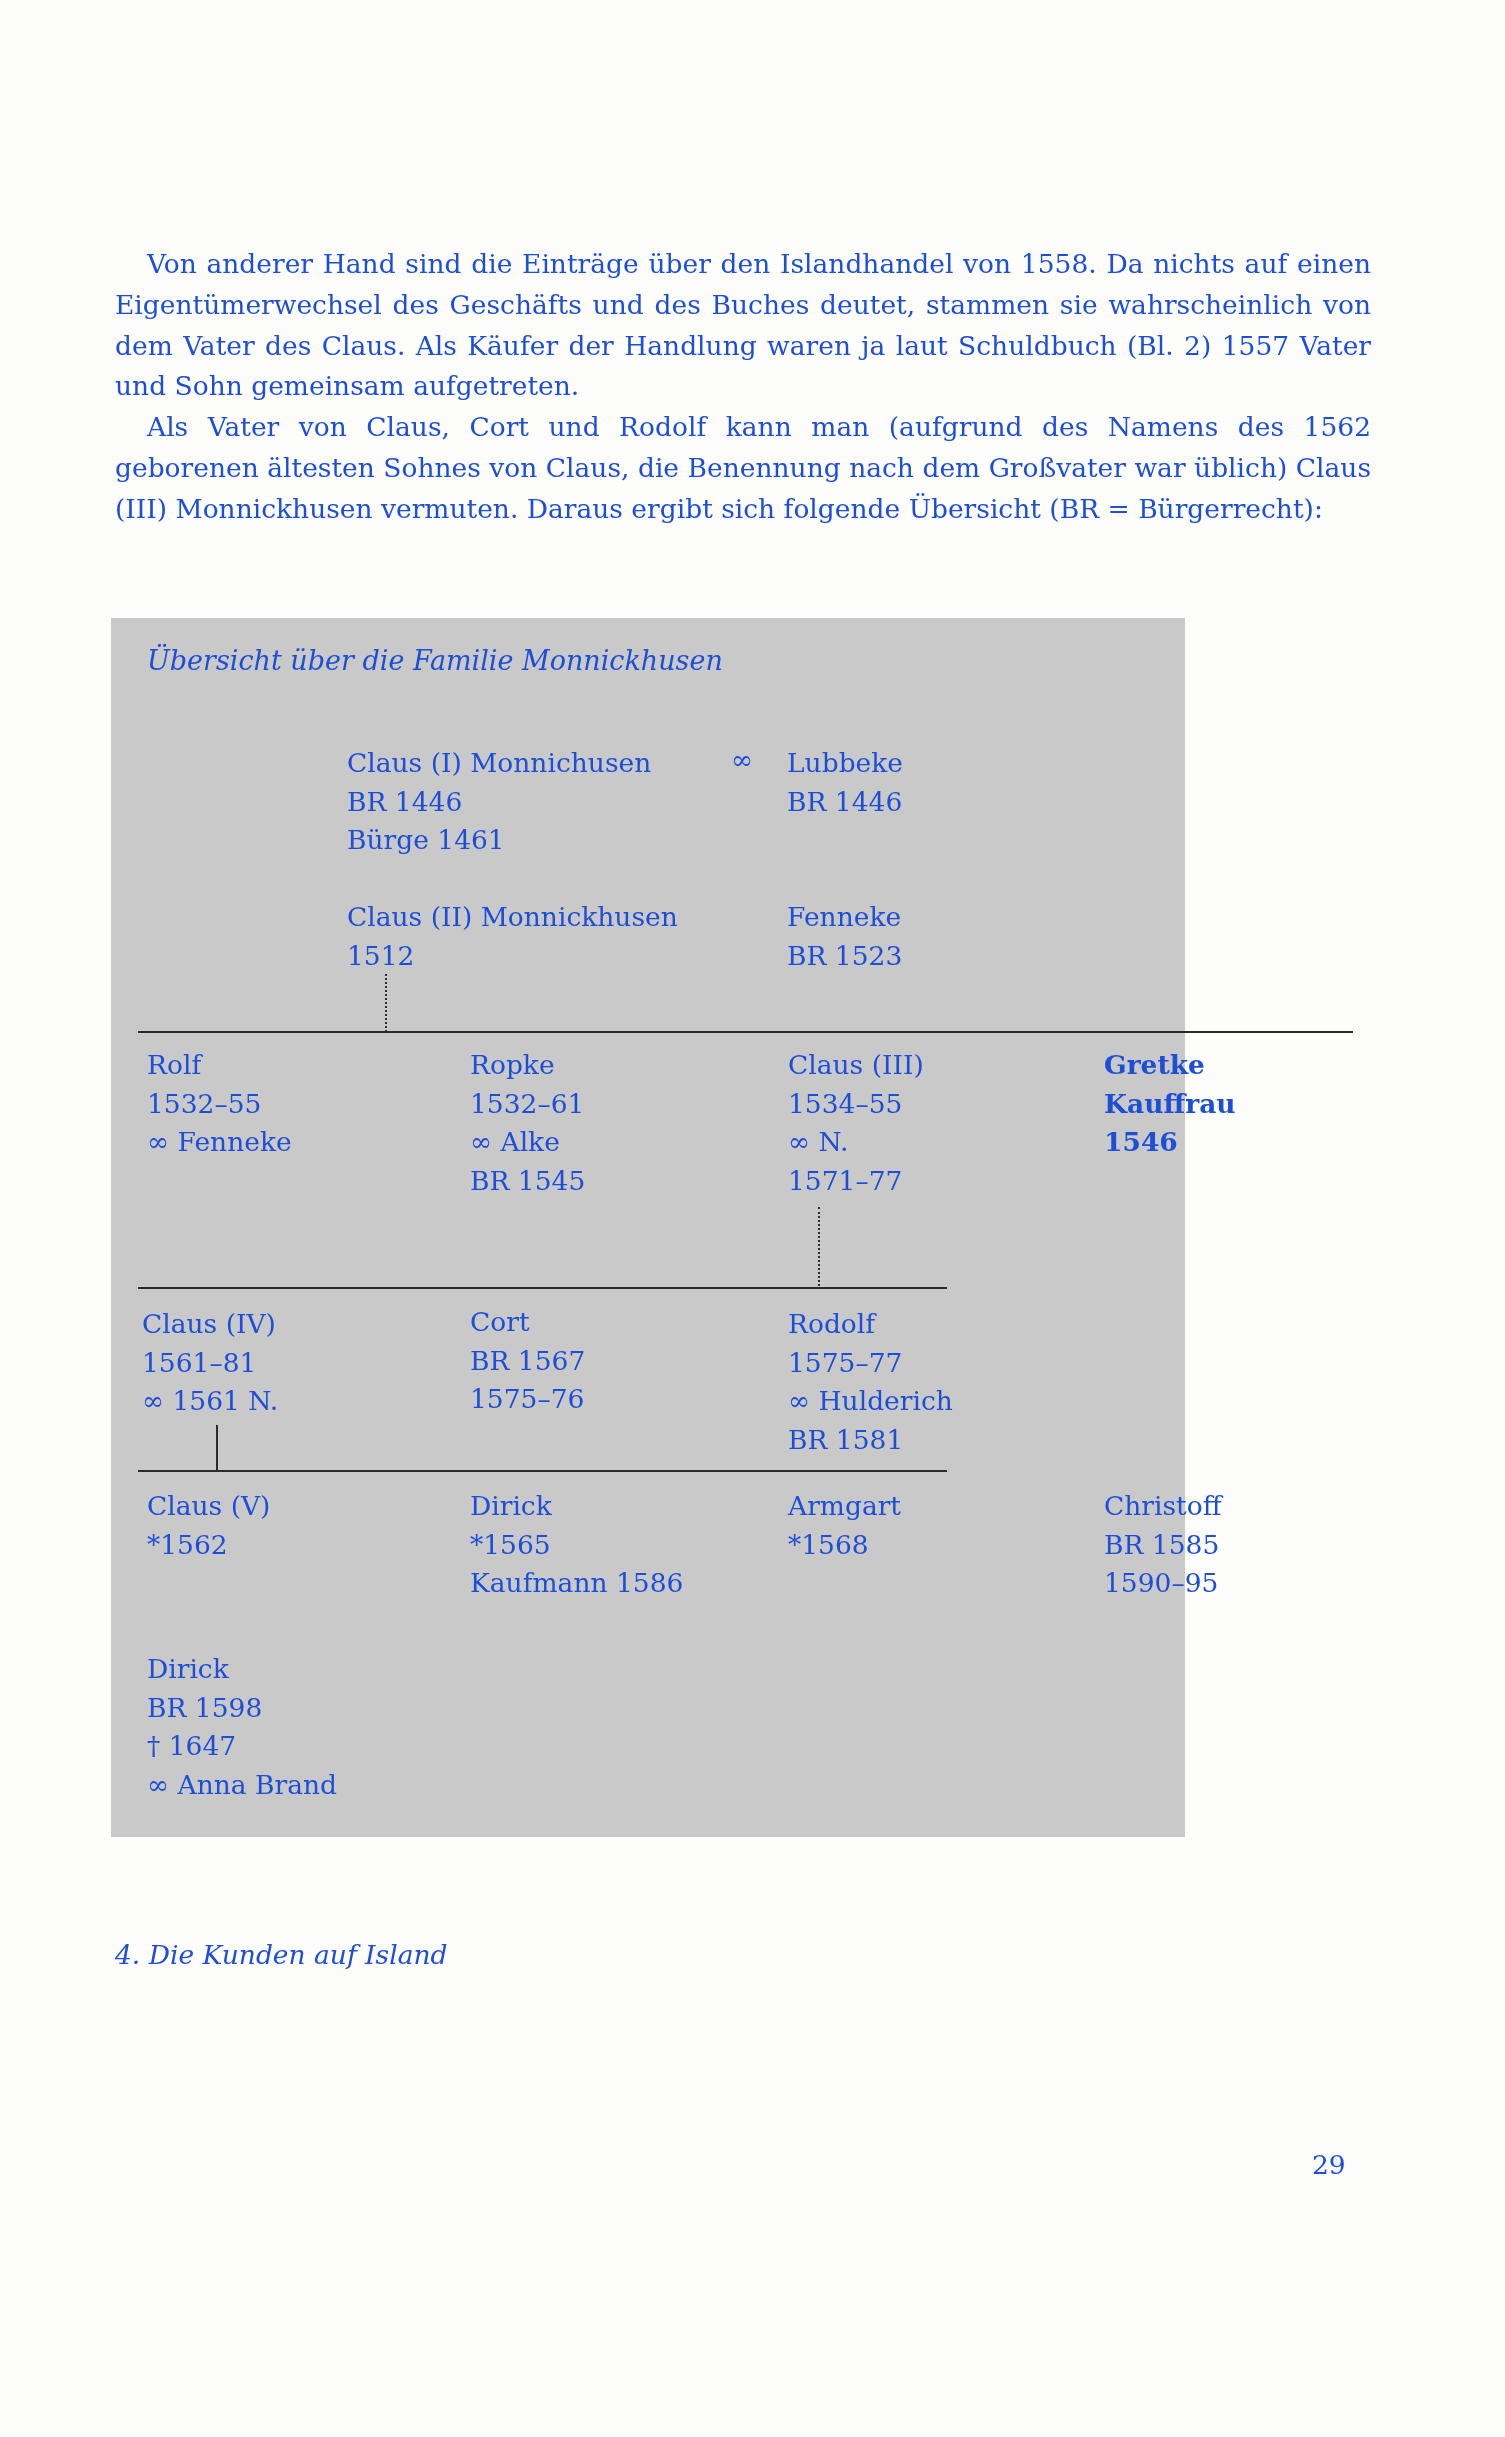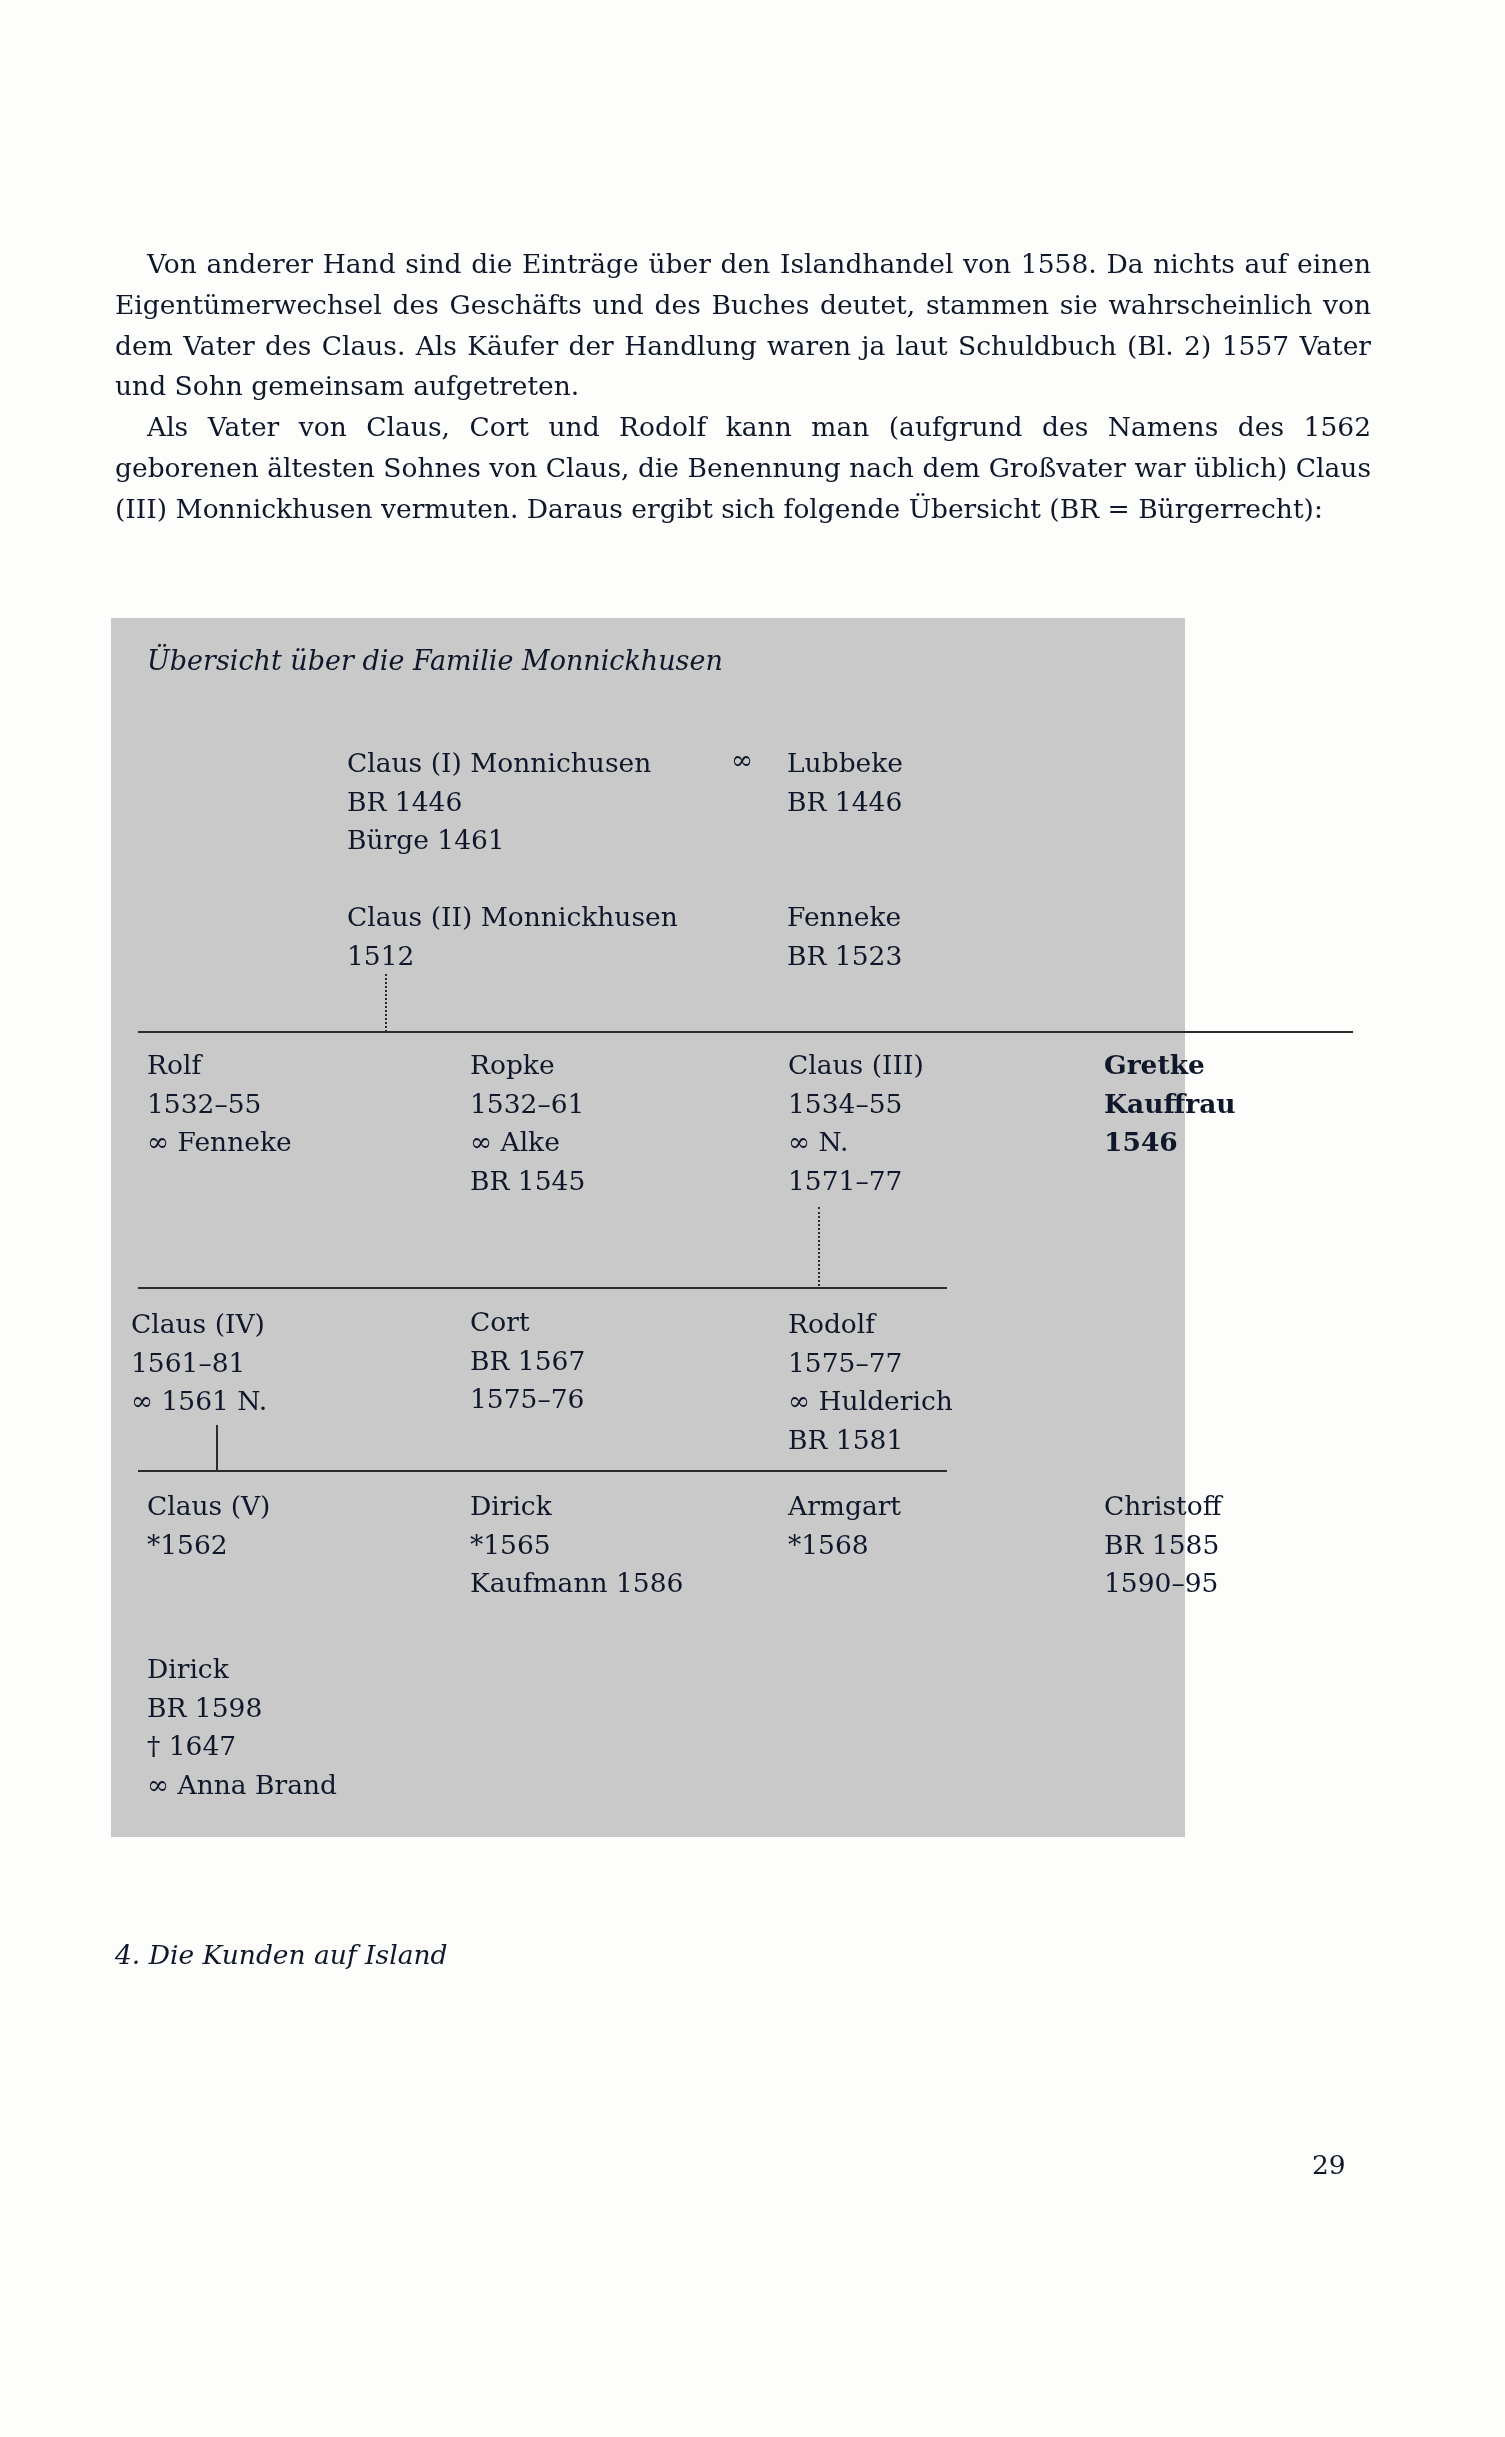--- a/index.html
+++ b/index.html
@@ -3,21 +3,21 @@
 <meta charset="utf-8">
 <style>
   * { box-sizing: border-box; margin: 0; padding: 0; }
   html, body { background: #ffffff; }
   .page {
     position: relative;
     width: 1505px;
     height: 2438px;
     background: #fdfdfb;
     font-family: "DejaVu Serif", "Liberation Serif", serif;
-    color: #0f172a;
+    color: #1d4ed8;
     overflow: hidden;
   }
   .text-block {
     position: absolute;
     left: 115px;
     top: 244px;
     width: 1256px;
     font-size: 26.5px;
     line-height: 1.54;
     text-align: justify;
@@ -70,21 +70,21 @@
   #dotted1  { left: 274px; top: 356px; height: 58px; }
   #rule1    { left: 27px;  top: 413px; width: 1215px; }
   
   #g3-c1 { left: 36px;   top: 428px; }
   #g3-c2 { left: 359px;  top: 428px; }
   #g3-c3 { left: 677px;  top: 428px; }
   #g3-c4 { left: 993px; top: 428px; font-weight: bold; }
   #dotted2 { left: 707px; top: 589px; height: 79px; }
   #rule2   { left: 27px;  top: 669px; width: 809px; }
   
-  #g4-c1 { left: 20px;   top: 687px; }
+  #g4-c1 { left: 31px;   top: 687px; }
   #g4-c2 { left: 359px;  top: 685px; }
   #g4-c3 { left: 677px;  top: 687px; }
   #g4-c4 { left: 993px; top: 687px; }
   #vline1  { left: 105px; top: 807px; height: 45px; }
   #rule3   { left: 27px;  top: 852px; width: 809px; }
   
   #g5-c1 { left: 36px;   top: 869px; }
   #g5-c2 { left: 359px;  top: 869px; }
   #g5-c3 { left: 677px;  top: 869px; }
   #g5-c4 { left: 993px; top: 869px; }

